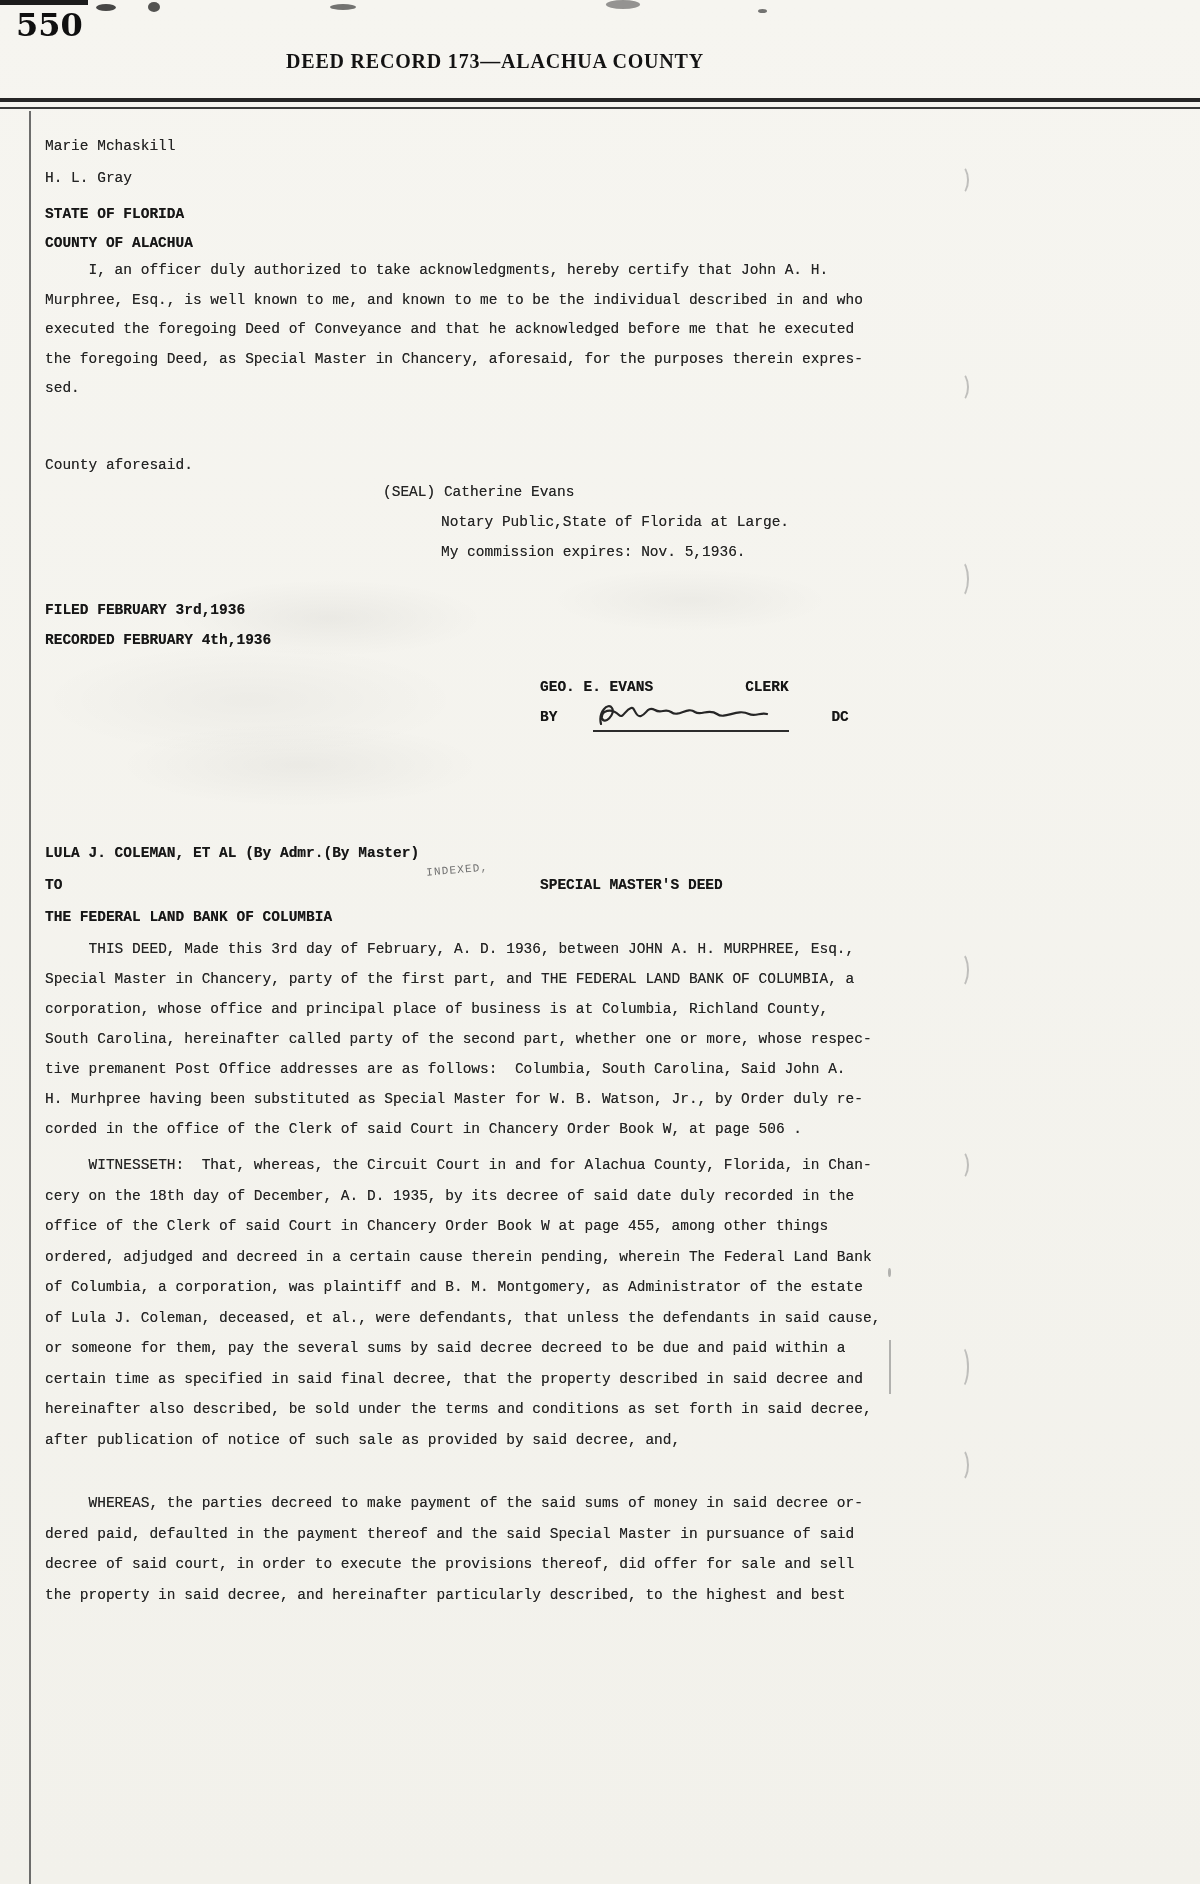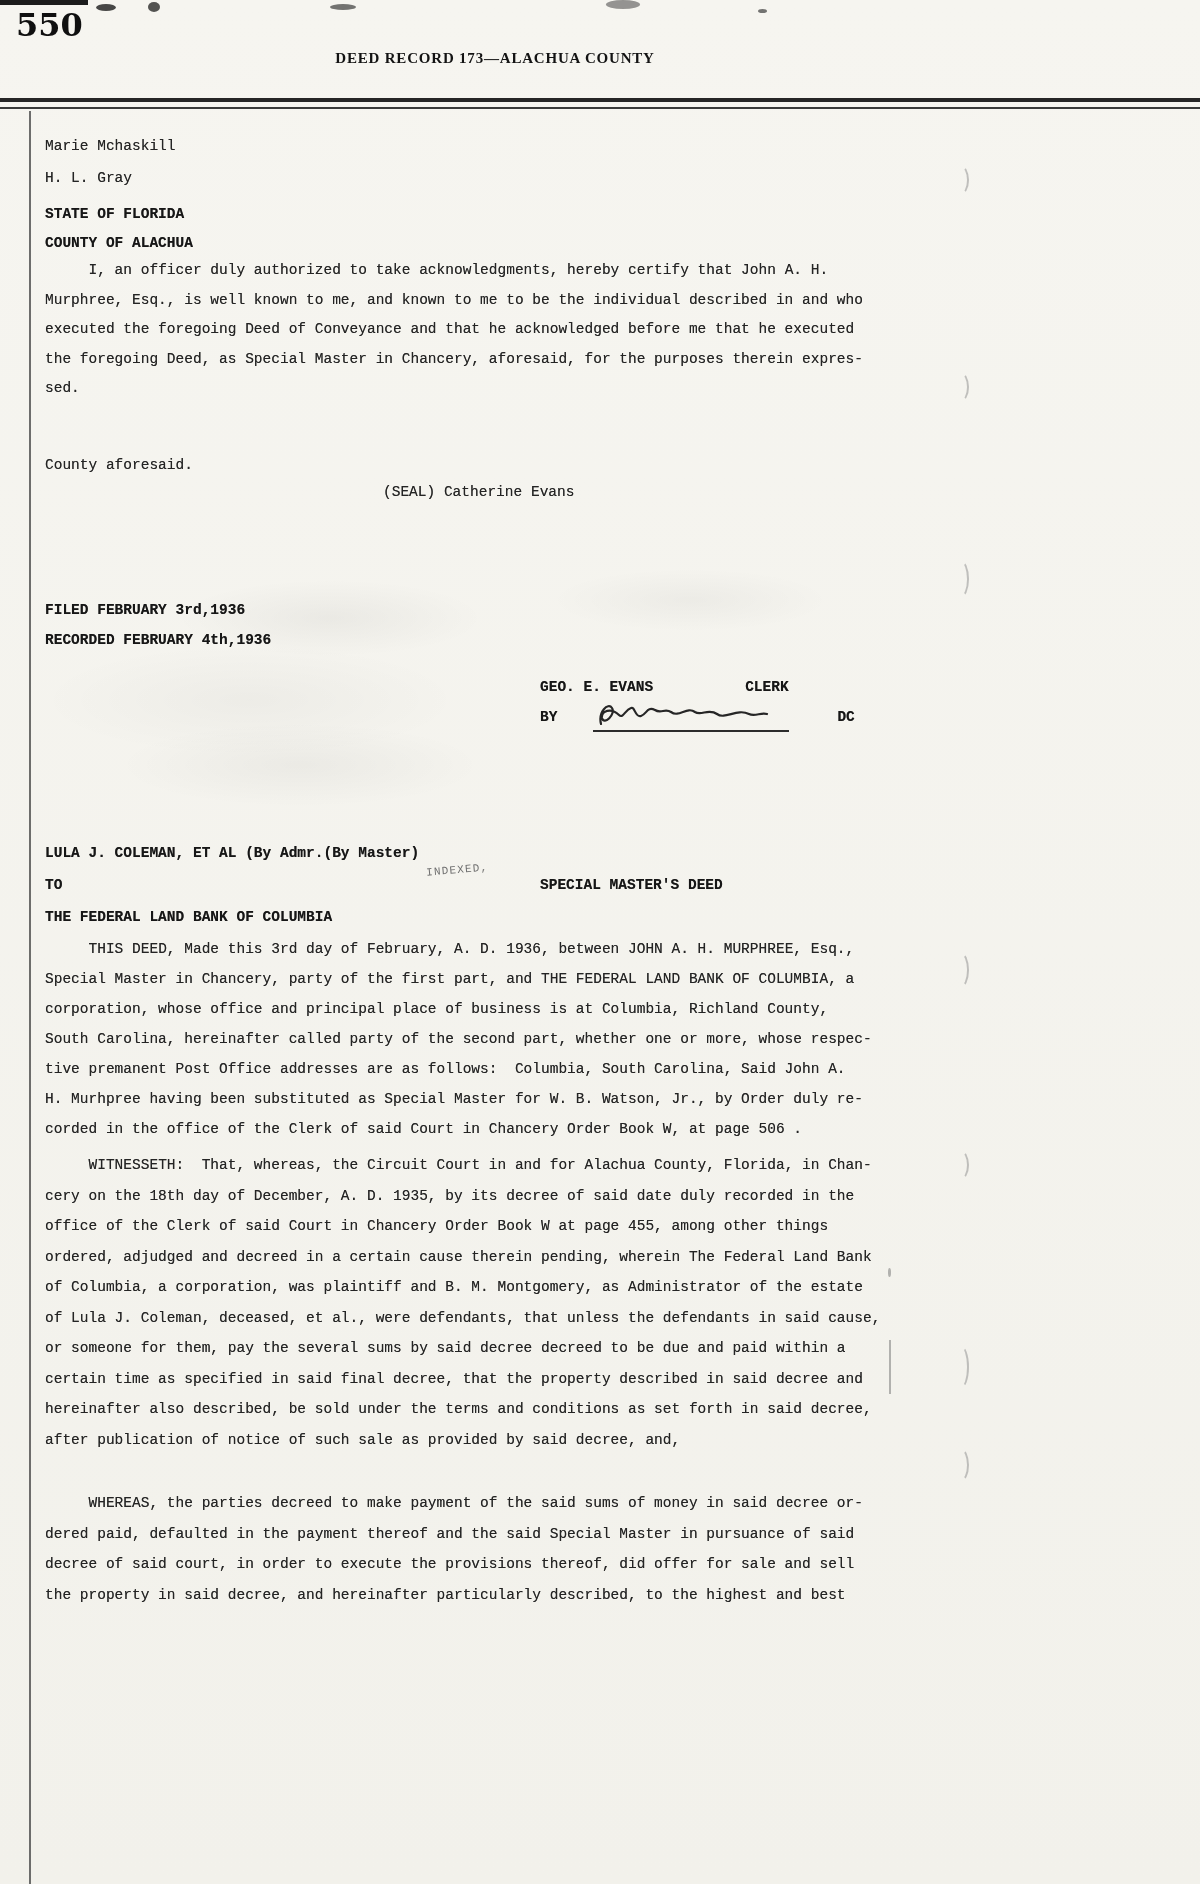--- a/index.html
+++ b/index.html
@@ -23,21 +23,21 @@
   }
   .bold { font-weight:bold; color:#161616; }
   .page-num {
     position:absolute; left:16px; top:6px;
     font-family:"DejaVu Serif","Liberation Serif",serif;
     font-weight:bold; font-size:32px; color:#101010;
   }
   .hdr {
     position:absolute; left:0; top:50px; width:990px; text-align:center;
     font-family:"Liberation Serif","DejaVu Serif",serif;
-    font-weight:bold; font-size:15px; letter-spacing:.8px; color:#131313;
+    font-weight:bold; font-size:20px; letter-spacing:.8px; color:#131313;
   }
   .rule {
     position:absolute; left:0; top:98px; width:1200px; height:11px;
     border-top:4px solid #262626; border-bottom:2px solid #3a3a3a;
   }
   .leftline {
     position:absolute; left:29px; top:111px; width:2px; height:1773px;
     background:#474747; opacity:.78;
   }
   .clerk-row { position:absolute; display:flex; align-items:flex-end;gap:32px; }
@@ -97,40 +97,42 @@
 Murphree, Esq., is well known to me, and known to me to be the individual described in and who
 executed the foregoing Deed of Conveyance and that he acknowledged before me that he executed
 the foregoing Deed, as Special Master in Chancery, aforesaid, for the purposes therein expres-
 sed.</div>
 
 
   <div class="txt" style="left:45px;top:450px;">County aforesaid.</div>
 
   <div class="txt" style="left:383px;top:477px;">(SEAL) Catherine Evans</div>
 
+  <div class="txt" style="left:441px;top:507px;line-height:30px;">Notary Public,State of Florida at Large.
+My commission expires: Nov. 5,1936.</div>
 
   <div class="txt bold" style="left:45px;top:595px;">FILED FEBRUARY 3rd,1936</div>
   <div class="txt bold" style="left:45px;top:625px;">RECORDED FEBRUARY 4th,1936</div>
 
   <div class="clerk-row" style="left:540px;top:672px;">
     <span class="txt bold" style="position:static;">GEO. E. EVANS</span>
     <span class="txt bold" style="position:static;margin-left:60px;">CLERK</span>
   </div>
 
   <div class="clerk-row" style="left:540px;top:698px;">
     <span class="txt bold" style="position:static;text-align:center;">BY</span>
     <span class="sig-line">
       <svg width="192" height="34" viewBox="0 0 192 34" style="position:absolute;left:0;bottom:-2px;">
         <path d="M8 26 C5 14, 15 4, 19 10 C23 16, 11 28, 9 20 C8 13, 18 9, 26 17
                  C30 21, 32 12, 38 10 C42 8, 42 20, 48 18 C54 16, 54 8, 62 12
                  C68 16, 72 10, 78 14 C86 20, 94 8, 102 14 C108 18, 116 10, 124 16
                  C132 22, 144 10, 156 16 C162 19, 168 14, 174 16" fill="none" stroke="#262626" stroke-width="2.2" stroke-linecap="round"></path>
       </svg>
     </span>
-    <span class="txt bold" style="position:static;margin-left:16px;">DC</span>
+    <span class="txt bold" style="position:static;margin-left:10px;">DC</span>
   </div>
 
   <div class="txt bold" style="left:45px;top:838px;">LULA J. COLEMAN, ET AL (By Admr.(By Master)</div>
 
   <div class="txt bold" style="left:45px;top:870px;">TO</div>
   <div class="stamp">INDEXED,</div>
   <div class="txt bold" style="left:540px;top:870px;">SPECIAL MASTER'S DEED</div>
 
   <div class="txt bold" style="left:45px;top:902px;">THE FEDERAL LAND BANK OF COLUMBIA</div>
 

